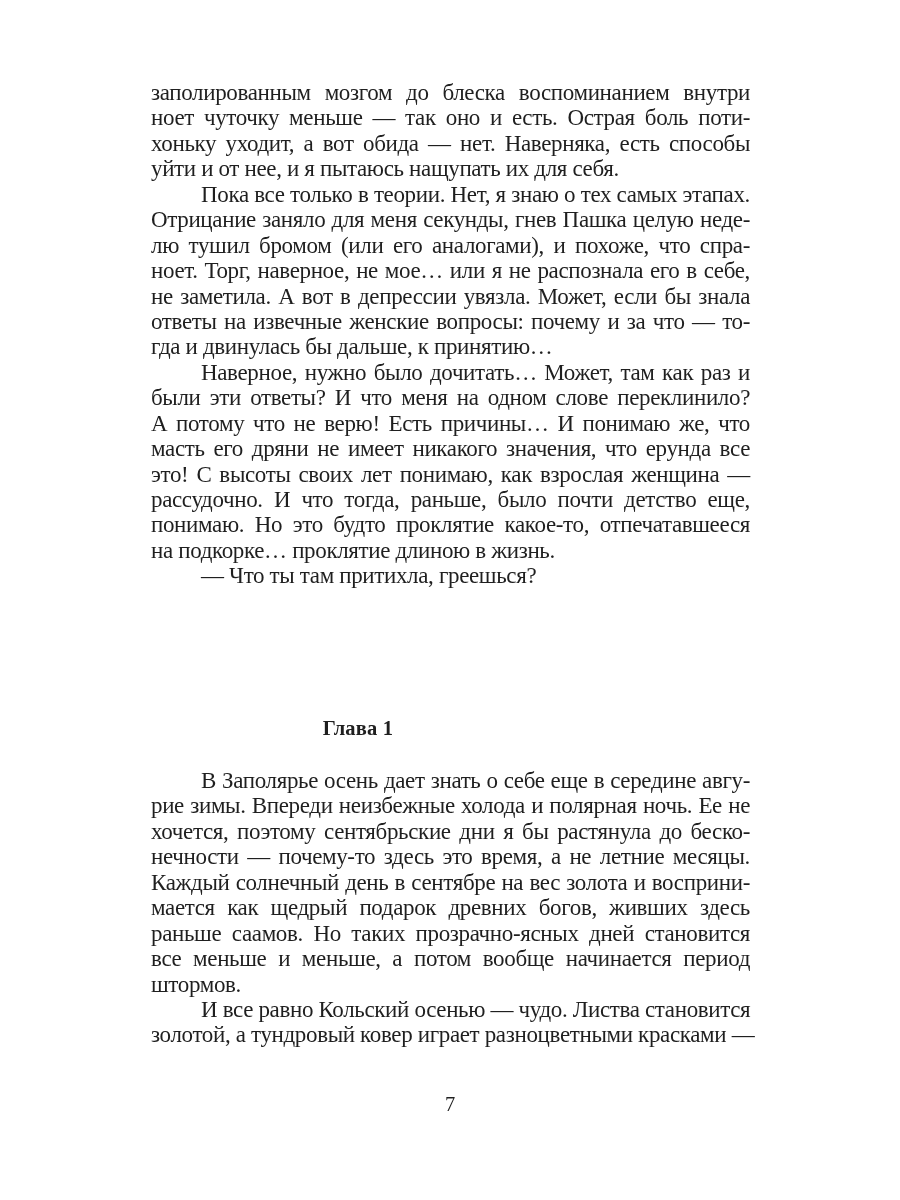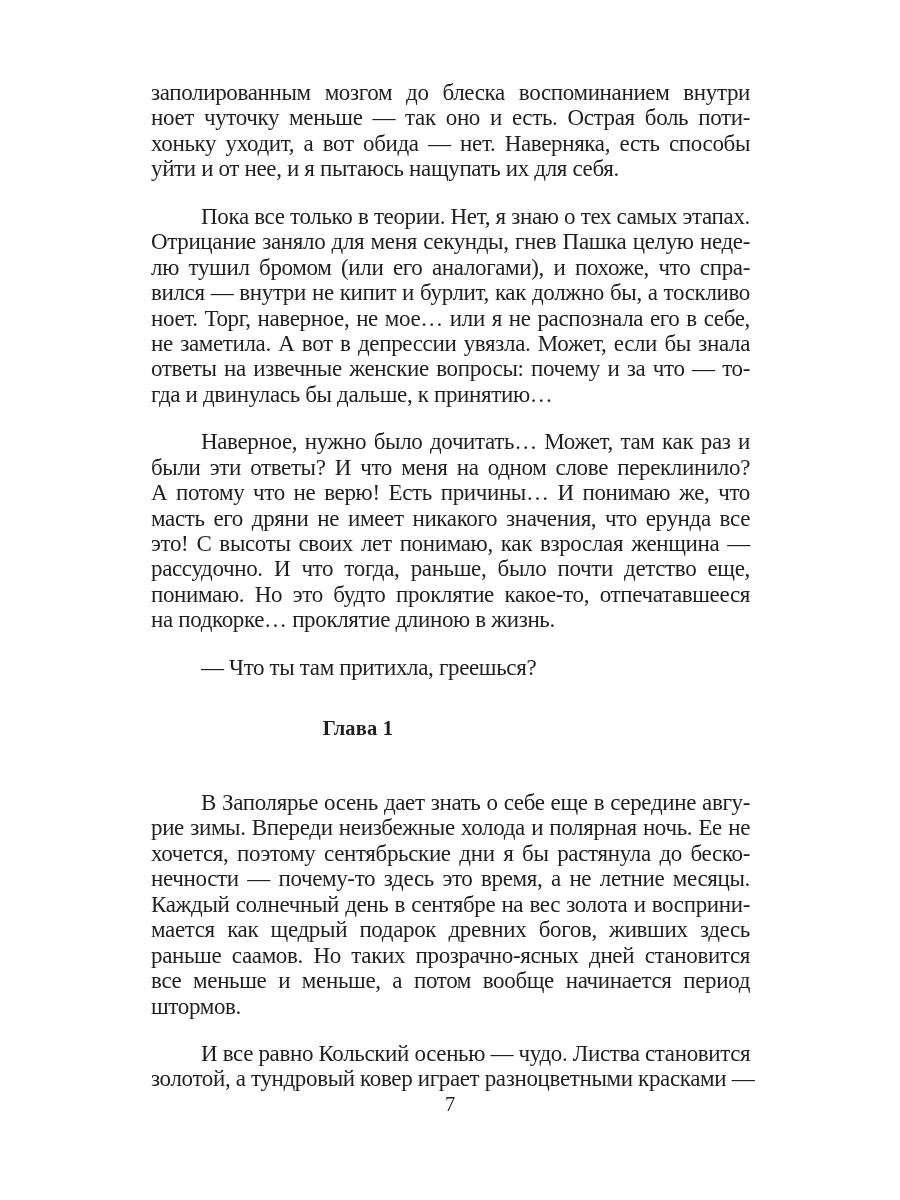--- a/index.html
+++ b/index.html
@@ -31,21 +31,20 @@
       height: 25.45px;
       white-space: nowrap;
       text-align: justify;
       text-align-last: justify;
       letter-spacing: -0.35px;
       word-spacing: 0px;
       transform-origin: left center;
     }
     .line.indent {
       padding-left: 50px;
-      margin-top: 22px;
     }
     .line.last {
       text-align-last: left;
     }
     .chapter-heading {
       position: absolute;
       left: 0;
       width: 716px;
       top: 715px;
       text-align: center;
@@ -79,21 +78,20 @@
     <span class="line">заполированным мозгом до блеска воспоминанием внутри</span>
     <span class="line">ноет чуточку меньше — так оно и есть. Острая боль поти-</span>
     <span class="line">хоньку уходит, а вот обида — нет. Наверняка, есть способы</span>
     <span class="line last">уйти и от нее, и я пытаюсь нащупать их для себя.</span>
   </div>
 
   <div class="para">
     <span class="line indent">Пока все только в теории. Нет, я знаю о тех самых этапах.</span>
     <span class="line">Отрицание заняло для меня секунды, гнев Пашка целую неде-</span>
     <span class="line">лю тушил бромом (или его аналогами), и похоже, что спра-</span>
-    <span class="line">вился — внутри не кипит и бурлит, как должно бы, а тоскливо</span>
     <span class="line">ноет. Торг, наверное, не мое… или я не распознала его в себе,</span>
     <span class="line">не заметила. А вот в депрессии увязла. Может, если бы знала</span>
     <span class="line">ответы на извечные женские вопросы: почему и за что — то-</span>
     <span class="line last">гда и двинулась бы дальше, к принятию…</span>
   </div>
 
   <div class="para">
     <span class="line indent">Наверное, нужно было дочитать… Может, там как раз и</span>
     <span class="line">были эти ответы? И что меня на одном слове переклинило?</span>
     <span class="line">А потому что не верю! Есть причины… И понимаю же, что</span>

